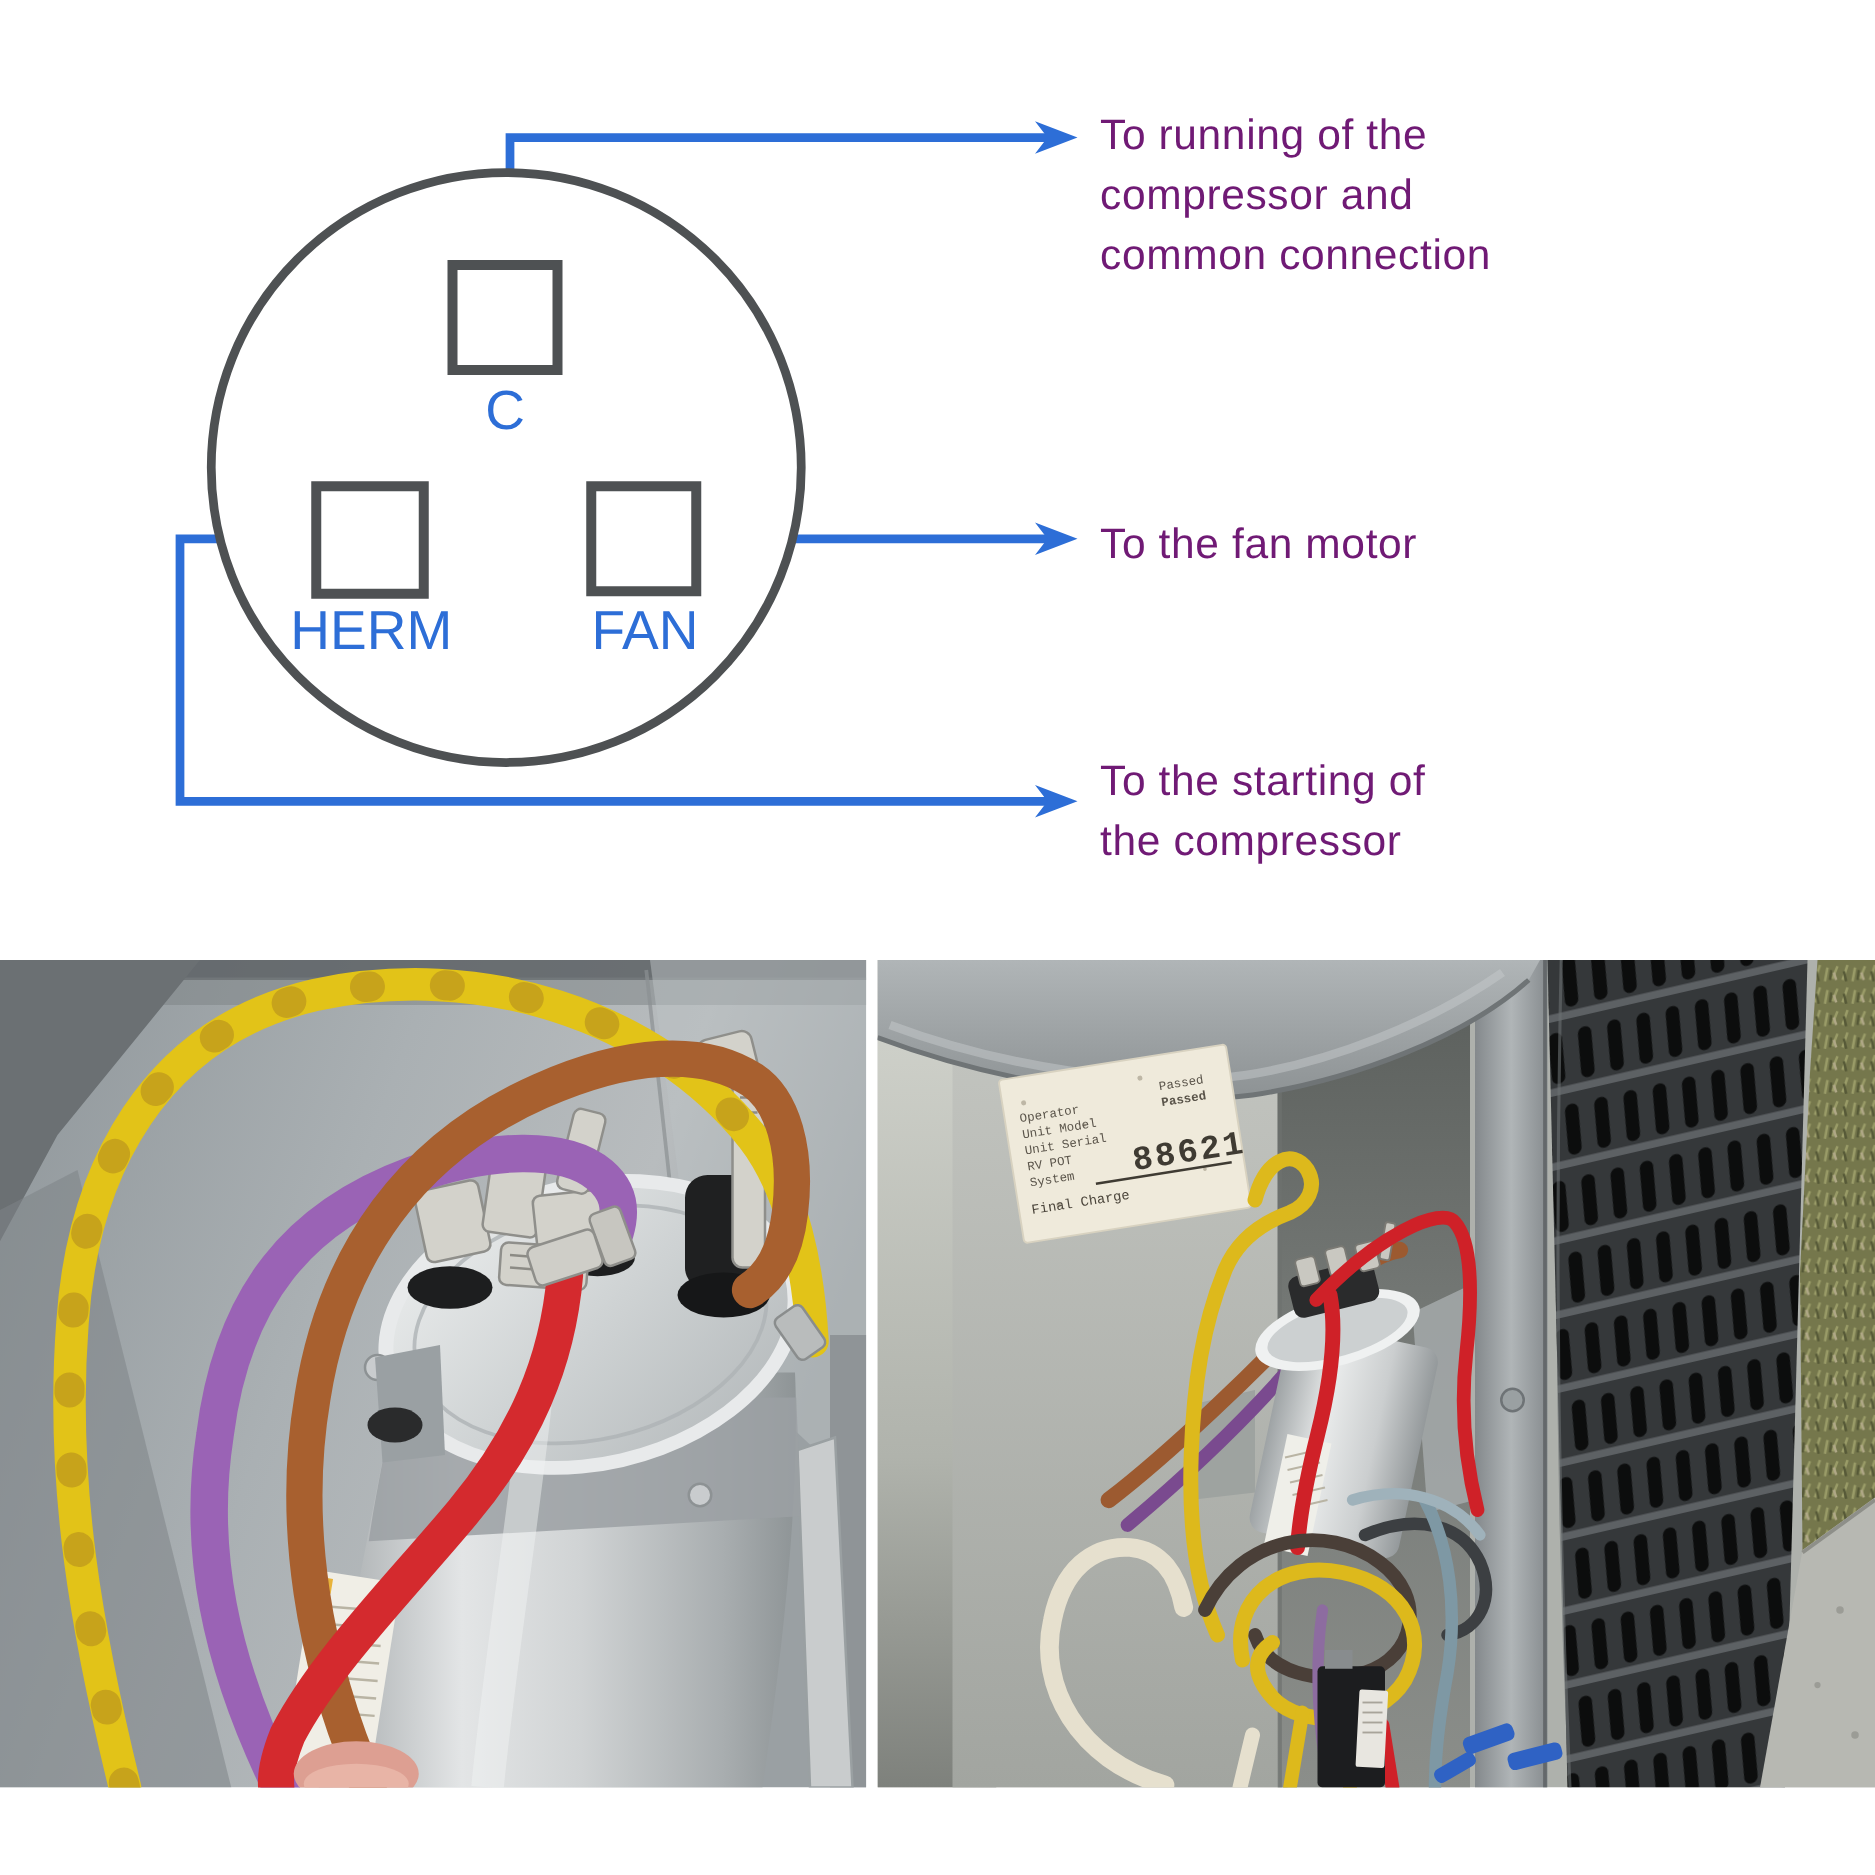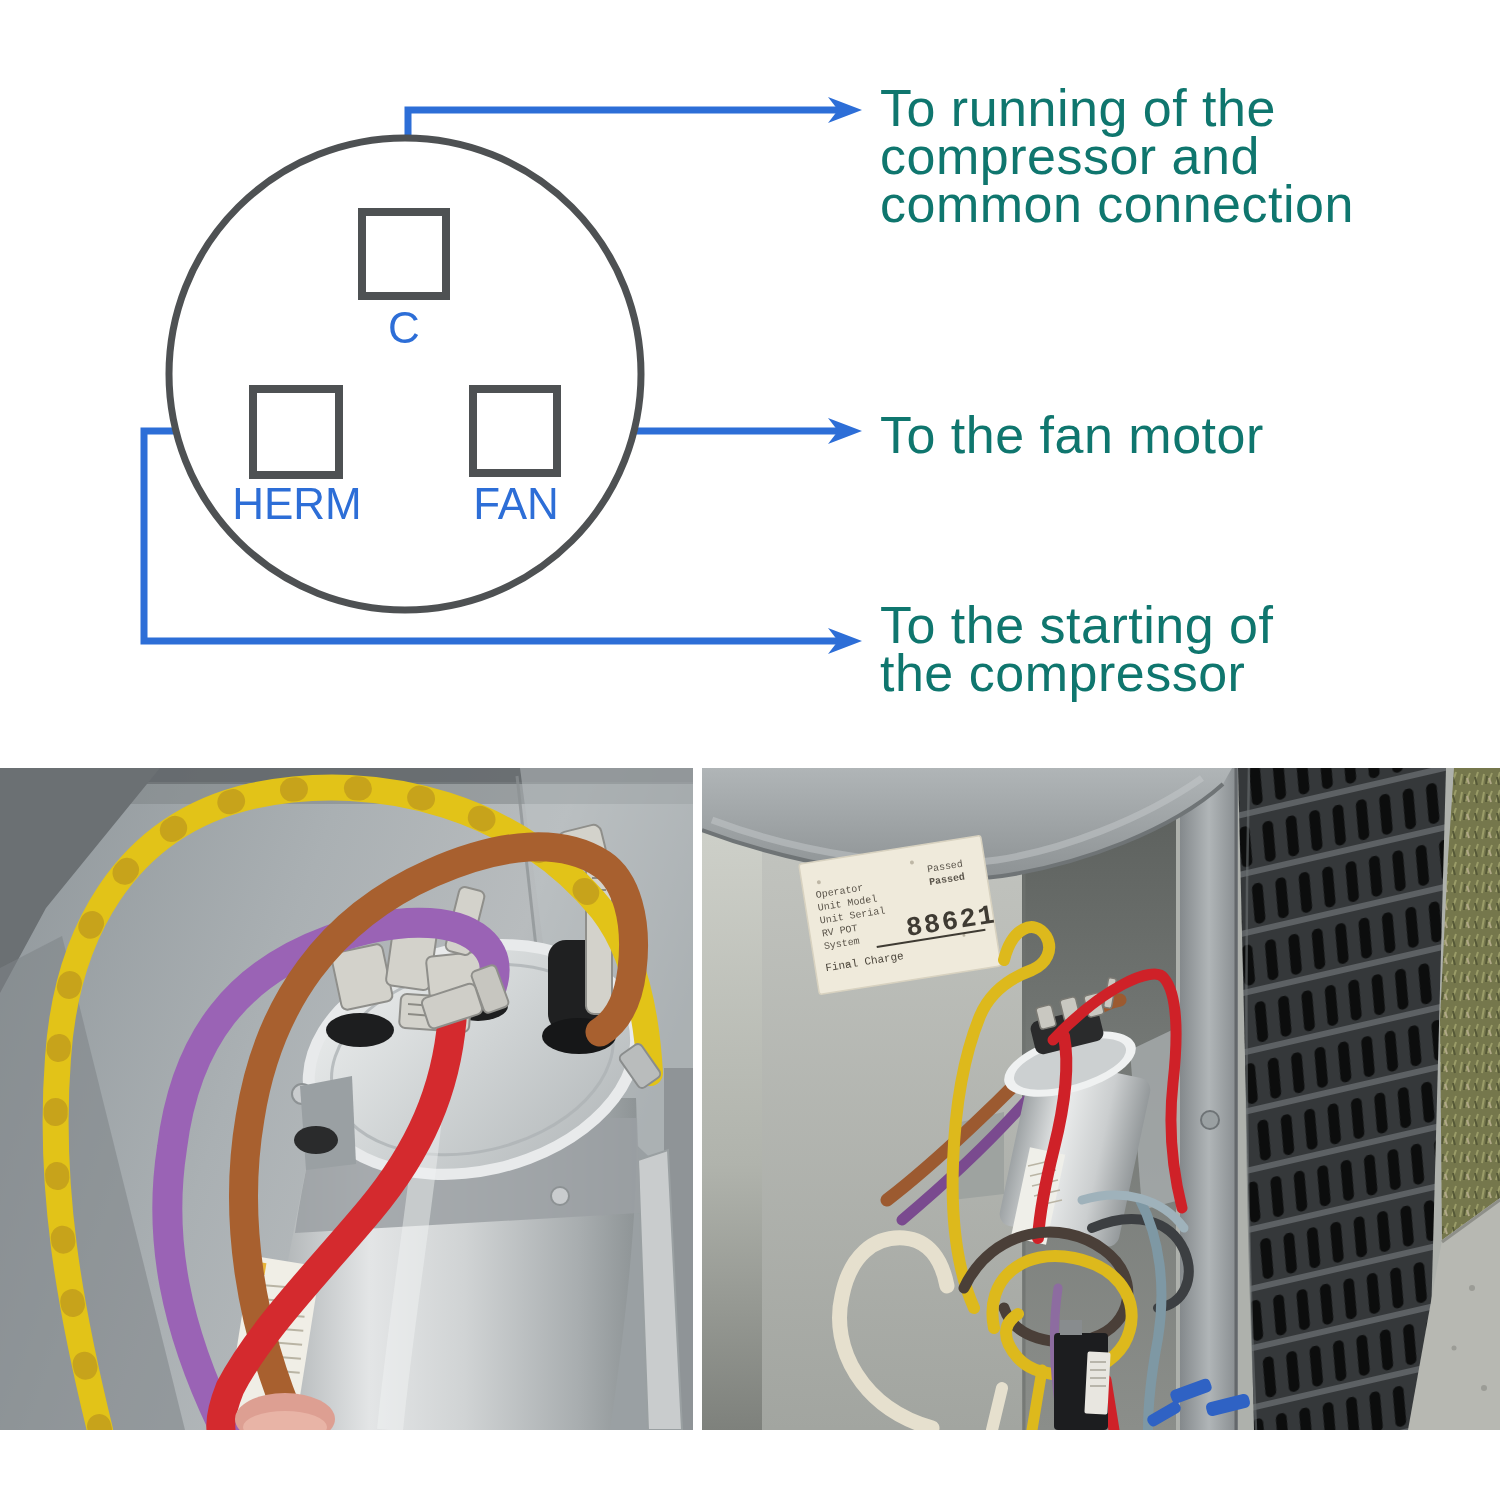--- a/index.html
+++ b/index.html
@@ -1,19 +1,19 @@
 <!DOCTYPE html>
 <html><head>
 <meta charset="utf-8">
 <style>
   html,body{margin:0;padding:0;background:#ffffff;}
   .canvas{position:relative;width:1500px;height:1500px;background:#ffffff;overflow:hidden;
           font-family:"Liberation Sans",sans-serif;}
   .diagram-svg{position:absolute;left:0;top:0;}
-  .annotation{position:absolute;color:#0f766e;font-size:52px;line-height:48px;
+  .annotation{position:absolute;color:#701a75;font-size:34px;line-height:48px;
               letter-spacing:0.5px;white-space:pre-line;font-family:"Liberation Sans",sans-serif;}
   .photo{position:absolute;display:block;}
 </style>
 </head>
 <body>
 
 <div class="canvas">
 
   <svg class="diagram-svg" width="1500" height="762" viewBox="0 0 1500 762">
 

